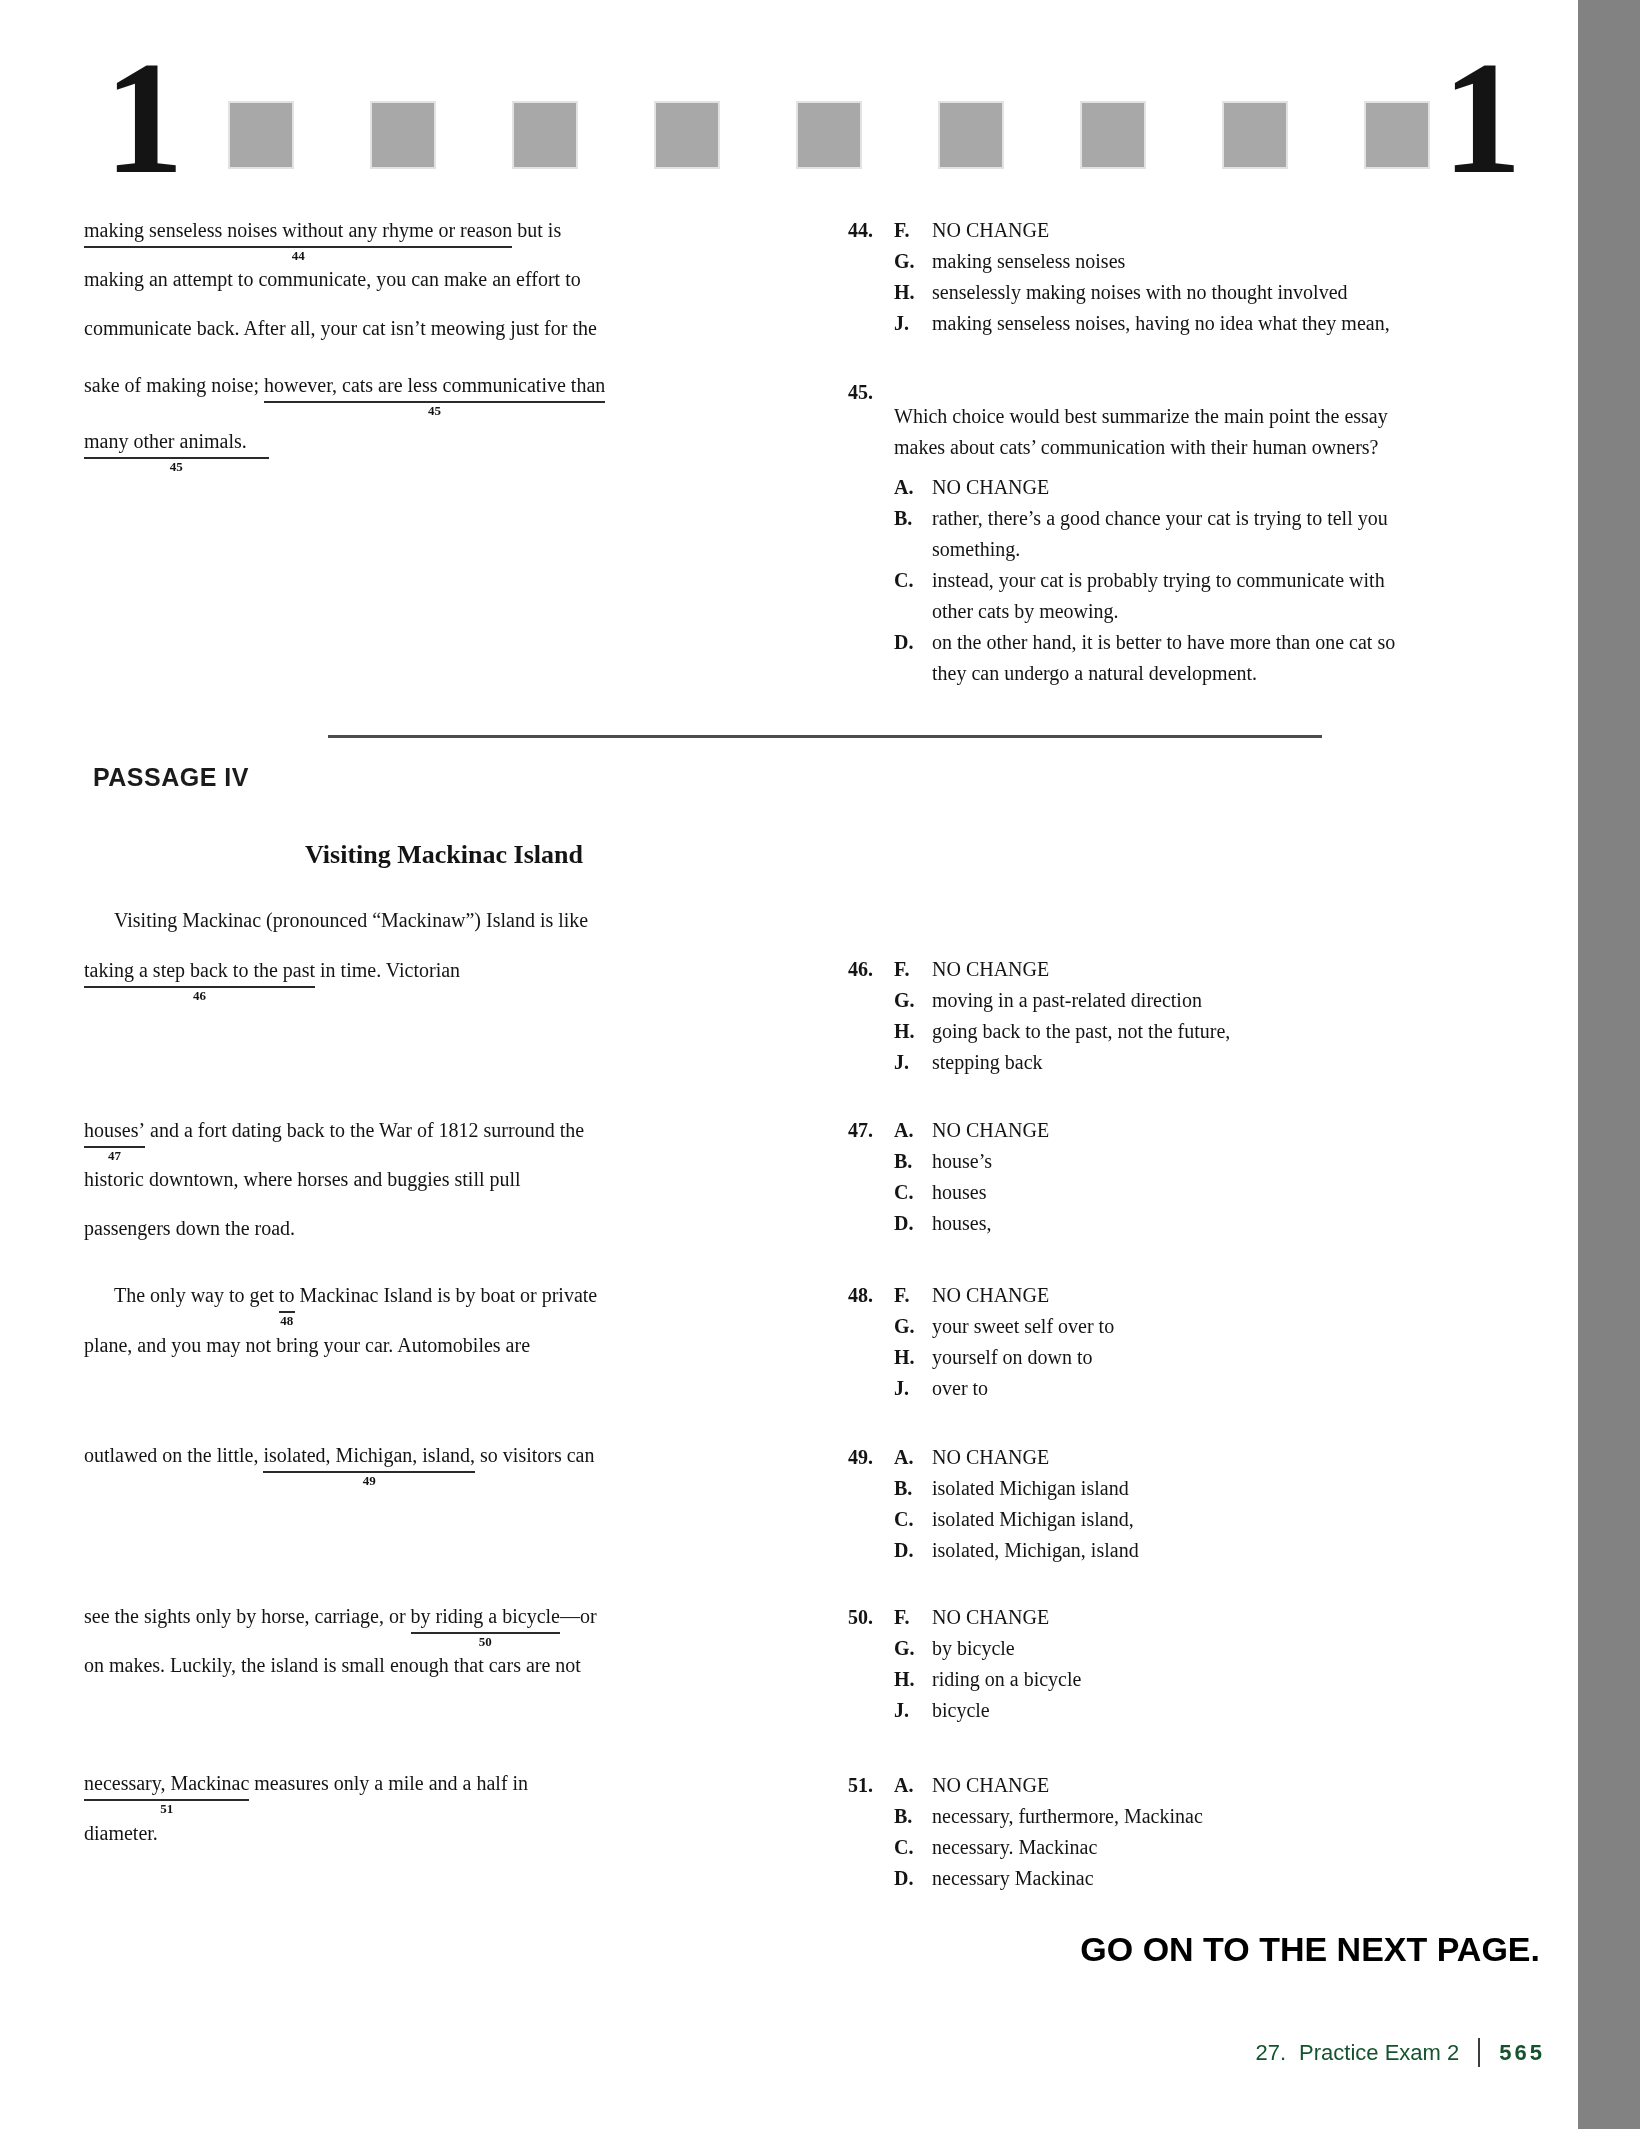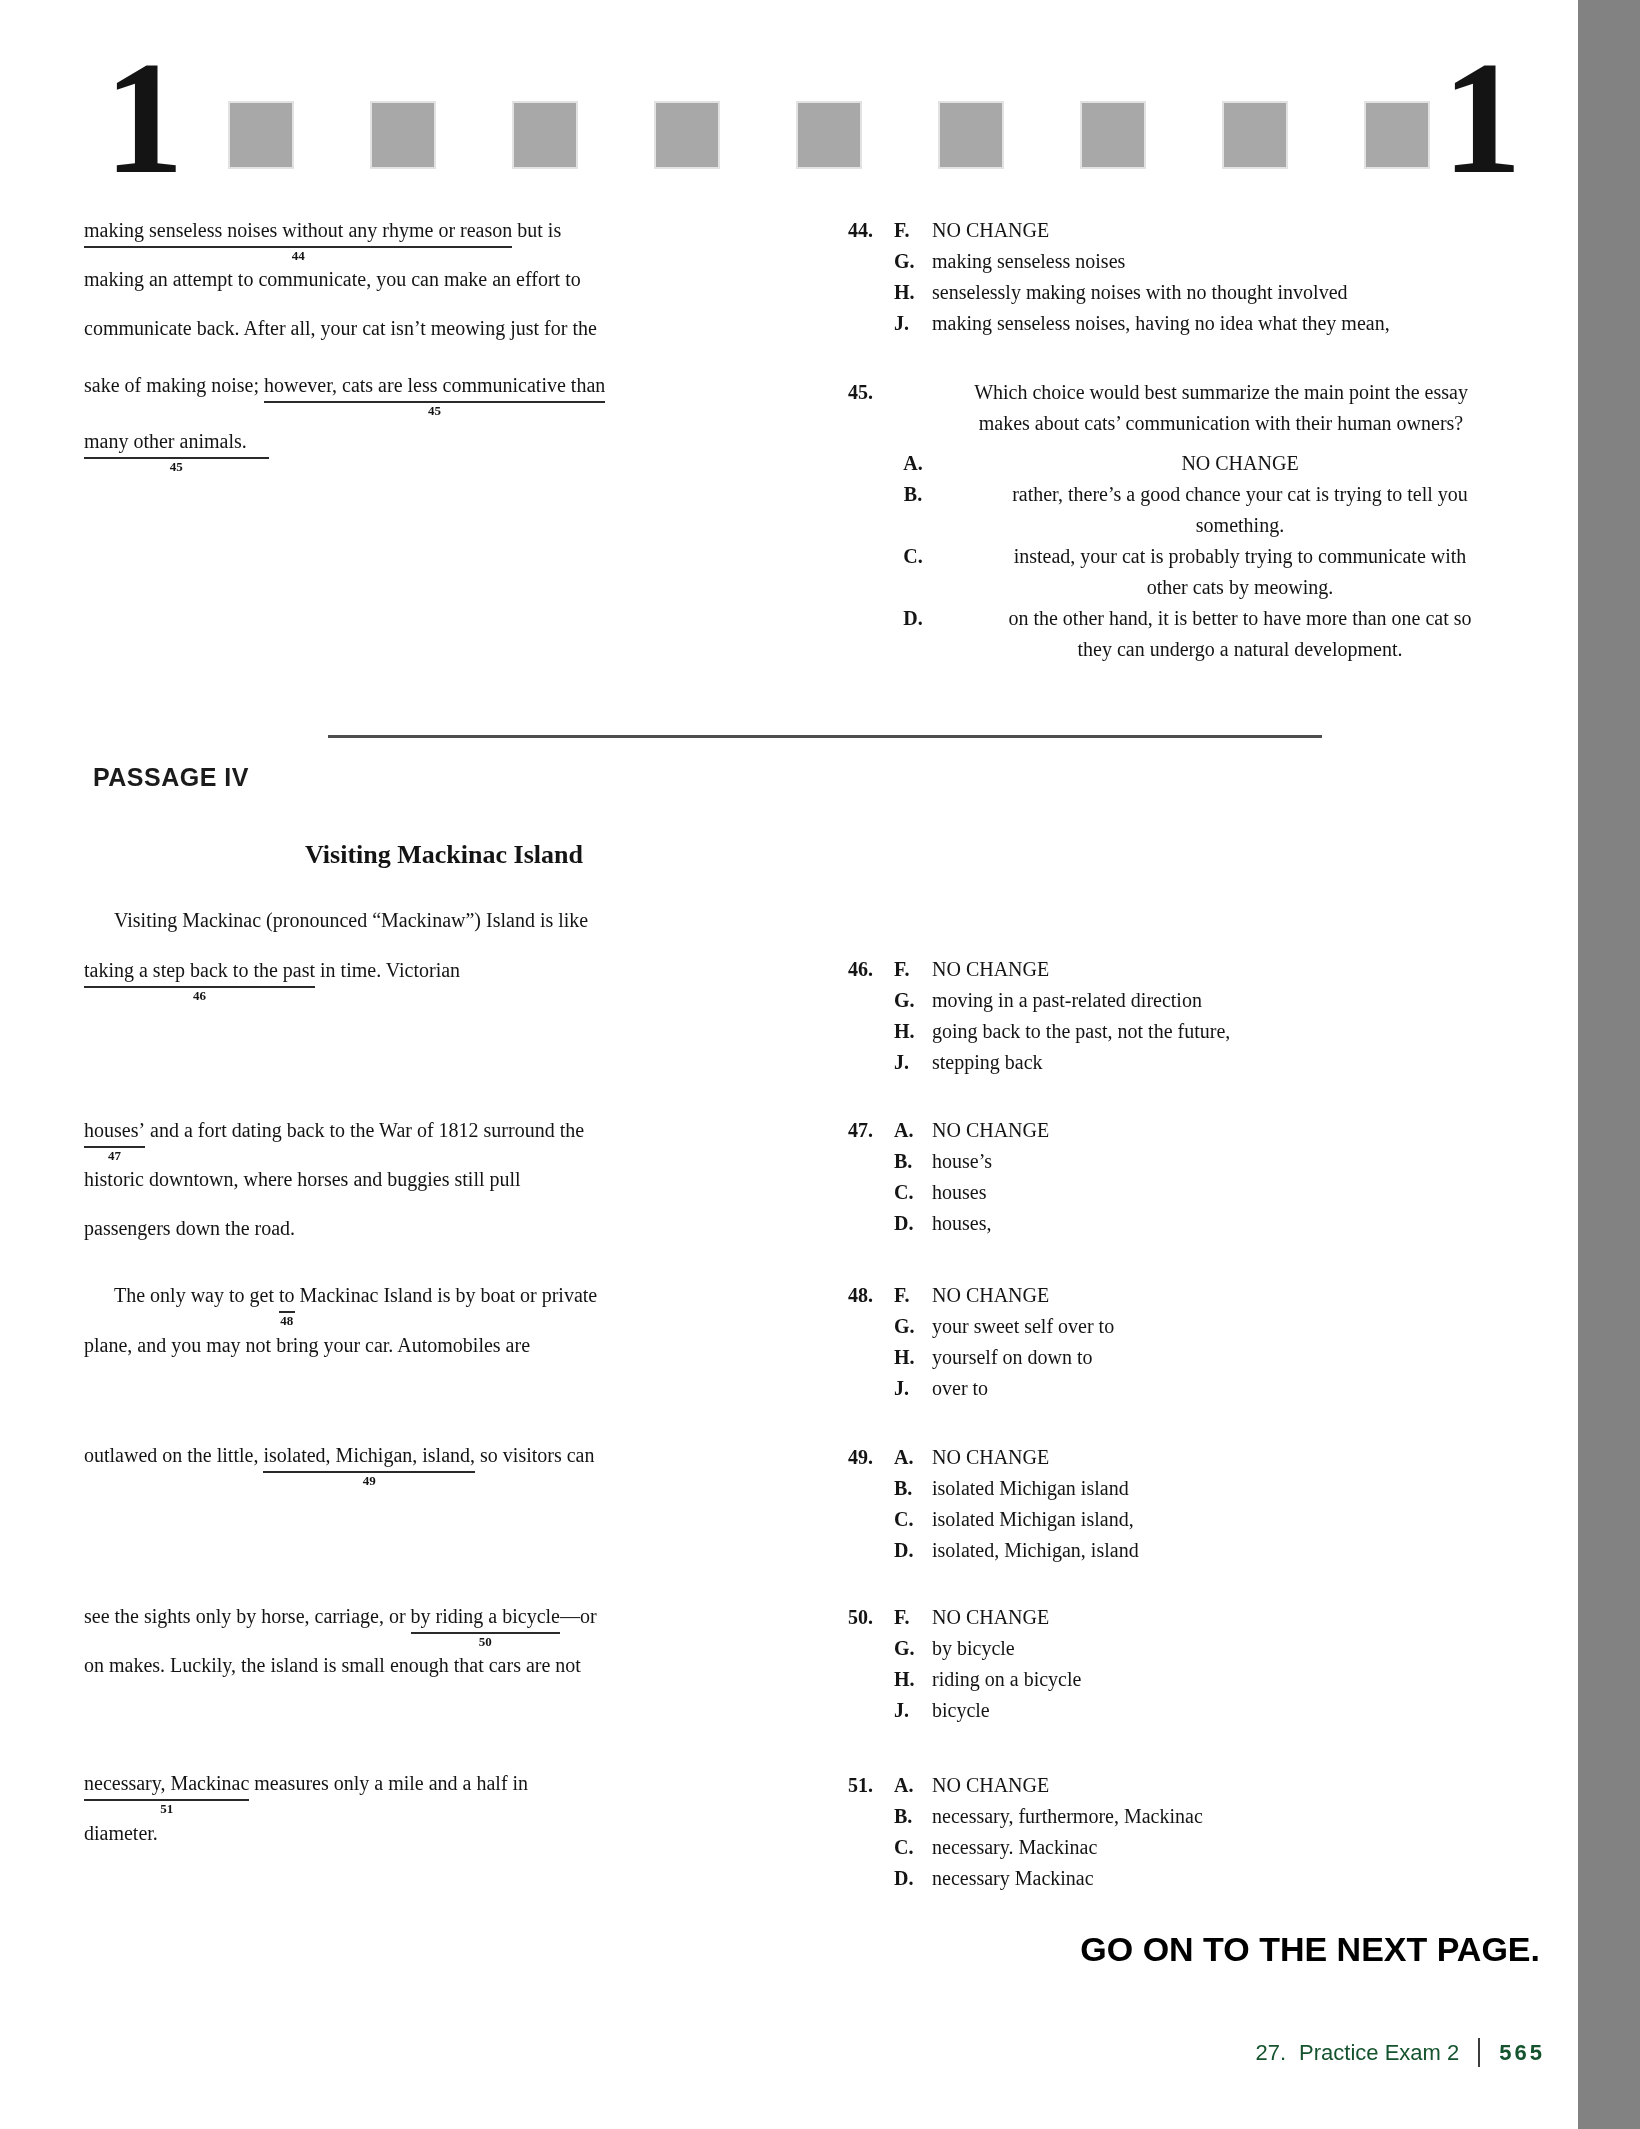--- a/index.html
+++ b/index.html
@@ -23,21 +23,21 @@
   
   .passage-heading{position:absolute;left:93px;top:763px;font-family:"Liberation Sans",sans-serif;
         font-weight:bold;font-size:25px;letter-spacing:.5px;color:#1b1b1b;}
   .passage-title{position:absolute;left:84px;top:840px;width:720px;text-align:center;
         font-weight:bold;font-size:26px;}
   .divider{position:absolute;left:328px;top:735px;width:994px;height:3px;background:#4d4d4d;}
   
   .question{position:absolute;left:848px;width:700px;font-size:20px;line-height:31px;}
   .qnum{position:absolute;left:0;top:0;font-weight:bold;}
   .qbody{margin-left:46px;}
-  .lead{white-space:pre-line;margin-bottom:9px;}
+  .lead{white-space:pre-line;margin-bottom:9px;margin-top:24px;}
   .opt{display:flex;}
   .opt .letter{flex:0 0 38px;font-weight:bold;}
   .opt .otext{flex:1;white-space:pre-line;}
   
   .go-on{position:absolute;left:900px;top:1930px;width:640px;text-align:right;
         font-family:"Liberation Sans",sans-serif;font-weight:bold;font-size:34px;color:#000000;}
   .footer{position:absolute;left:900px;top:2038px;width:645px;display:flex;align-items:center;
         justify-content:flex-end;gap:13px;font-family:"Liberation Sans",sans-serif;
         font-size:22px;color:#14532d;}
   .footer .rule{display:inline-block;width:2px;height:29px;background:#3d3d3d;margin:0 6px;}
@@ -102,21 +102,21 @@
           <div class="opt">
             <span class="letter">H.</span>
             <span class="otext">senselessly making noises with no thought involved</span>
           </div>
           <div class="opt">
             <span class="letter">J.</span>
             <span class="otext">making senseless noises, having no idea what they mean,</span>
           </div>
         </div>
       </div>
-      <div class="question" style="top: 377px; text-align: center;">
+      <div class="question" style="top: 377px;">
         <span class="qnum">45.</span>
         <div class="qbody">
           <div class="lead">Which choice would best summarize the main point the essay
 makes about cats’ communication with their human owners?</div>
           <div class="opt">
             <span class="letter">A.</span>
             <span class="otext">NO CHANGE</span>
           </div>
           <div class="opt">
             <span class="letter">B.</span>

